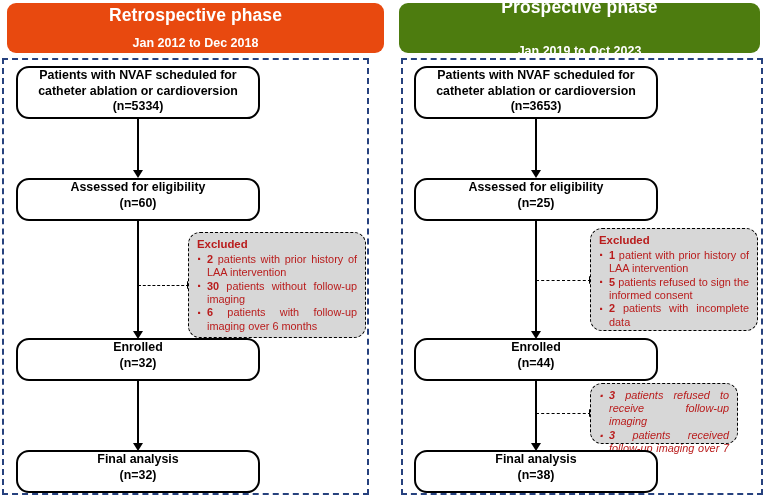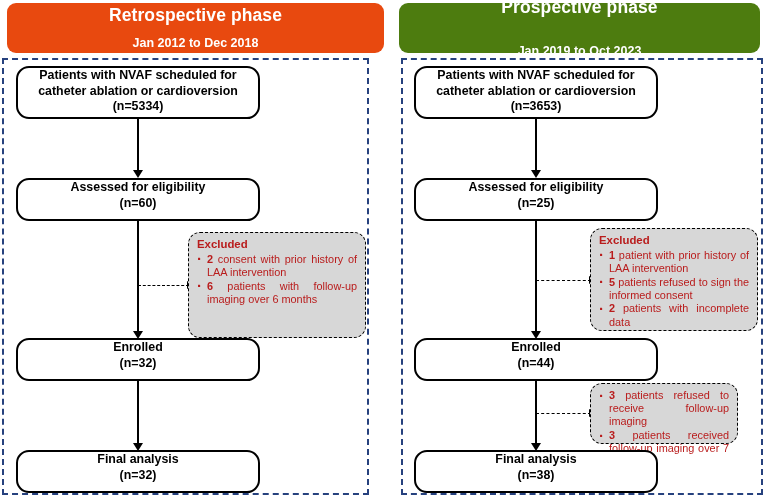--- a/index.html
+++ b/index.html
@@ -97,21 +97,25 @@
   <div class="vhead" style="left:133px;top:331px;"></div>
 
   <div class="dline" style="left:138px;top:285px;width:51px;"></div>
   <div class="dhead" style="left:187px;top:281px;"></div>
 
   <div class="xbox" style="left:188px;top:232px;width:178px;height:106px;">
     <div class="xtitle">Excluded</div>
     <ul class="xlist">
       <li>
         <b>2</b>
-        <span>consent with prior history of LAA intervention</span>
+        <span>patients with prior history of LAA intervention</span>
+      </li>
+      <li>
+        <b>30</b>
+        <span>patients without follow-up imaging</span>
       </li>
       <li>
         <b>6</b>
         <span>patients with follow-up imaging over 6 months</span>
       </li>
     </ul>
   </div>
 
   <div class="fbox" style="left:16px;top:338px;width:244px;height:43px;">
     <span class="ln">Enrolled</span>
@@ -174,21 +178,21 @@
   <div class="fbox" style="left:22px;top:338px;width:244px;height:43px;">
     <span class="ln">Enrolled</span>
     <span class="ln">(n=44)</span>
   </div>
   <div class="varrow" style="left:143px;top:381px;height:65px;"></div>
   <div class="vhead" style="left:139px;top:443px;"></div>
 
   <div class="dline" style="left:144px;top:413px;width:55px;"></div>
   <div class="dhead" style="left:197px;top:409px;"></div>
 
-  <div class="xbox" style="left:198px;top:383px;width:148px;height:61px;">
+  <div class="xbox" style="left:198px;top:383px;width:148px;height:61px;font-style:italic;">
     <ul class="xlist">
       <li>
         <b>3</b>
         <span>patients refused to receive follow-up imaging</span>
       </li>
       <li>
         <b>3</b>
         <span>patients received follow-up imaging over 7 months</span>
       </li>
     </ul>

